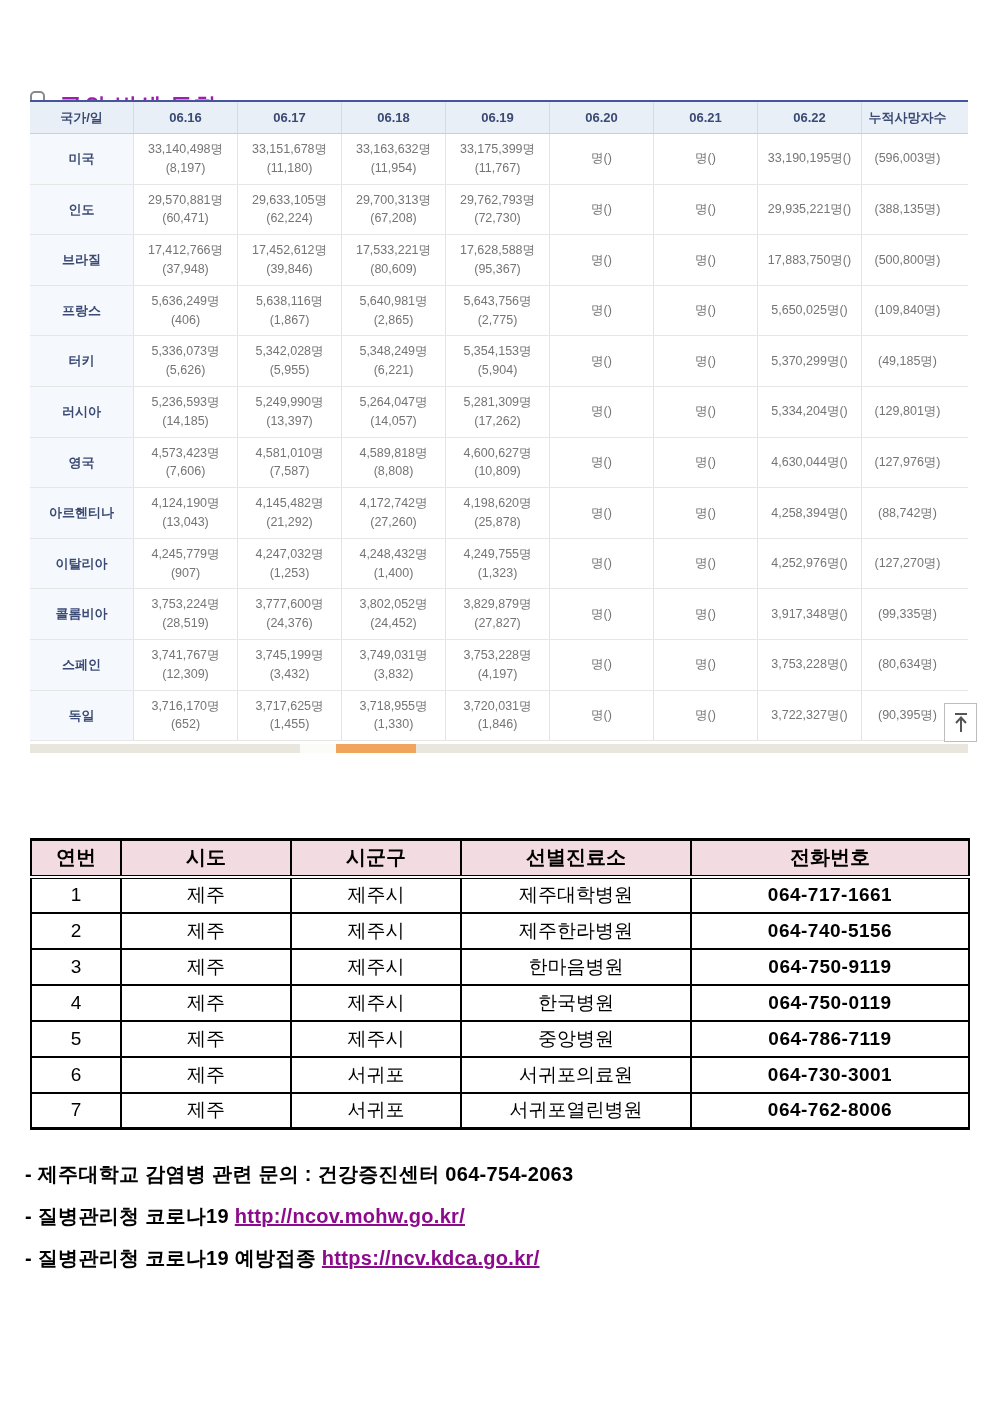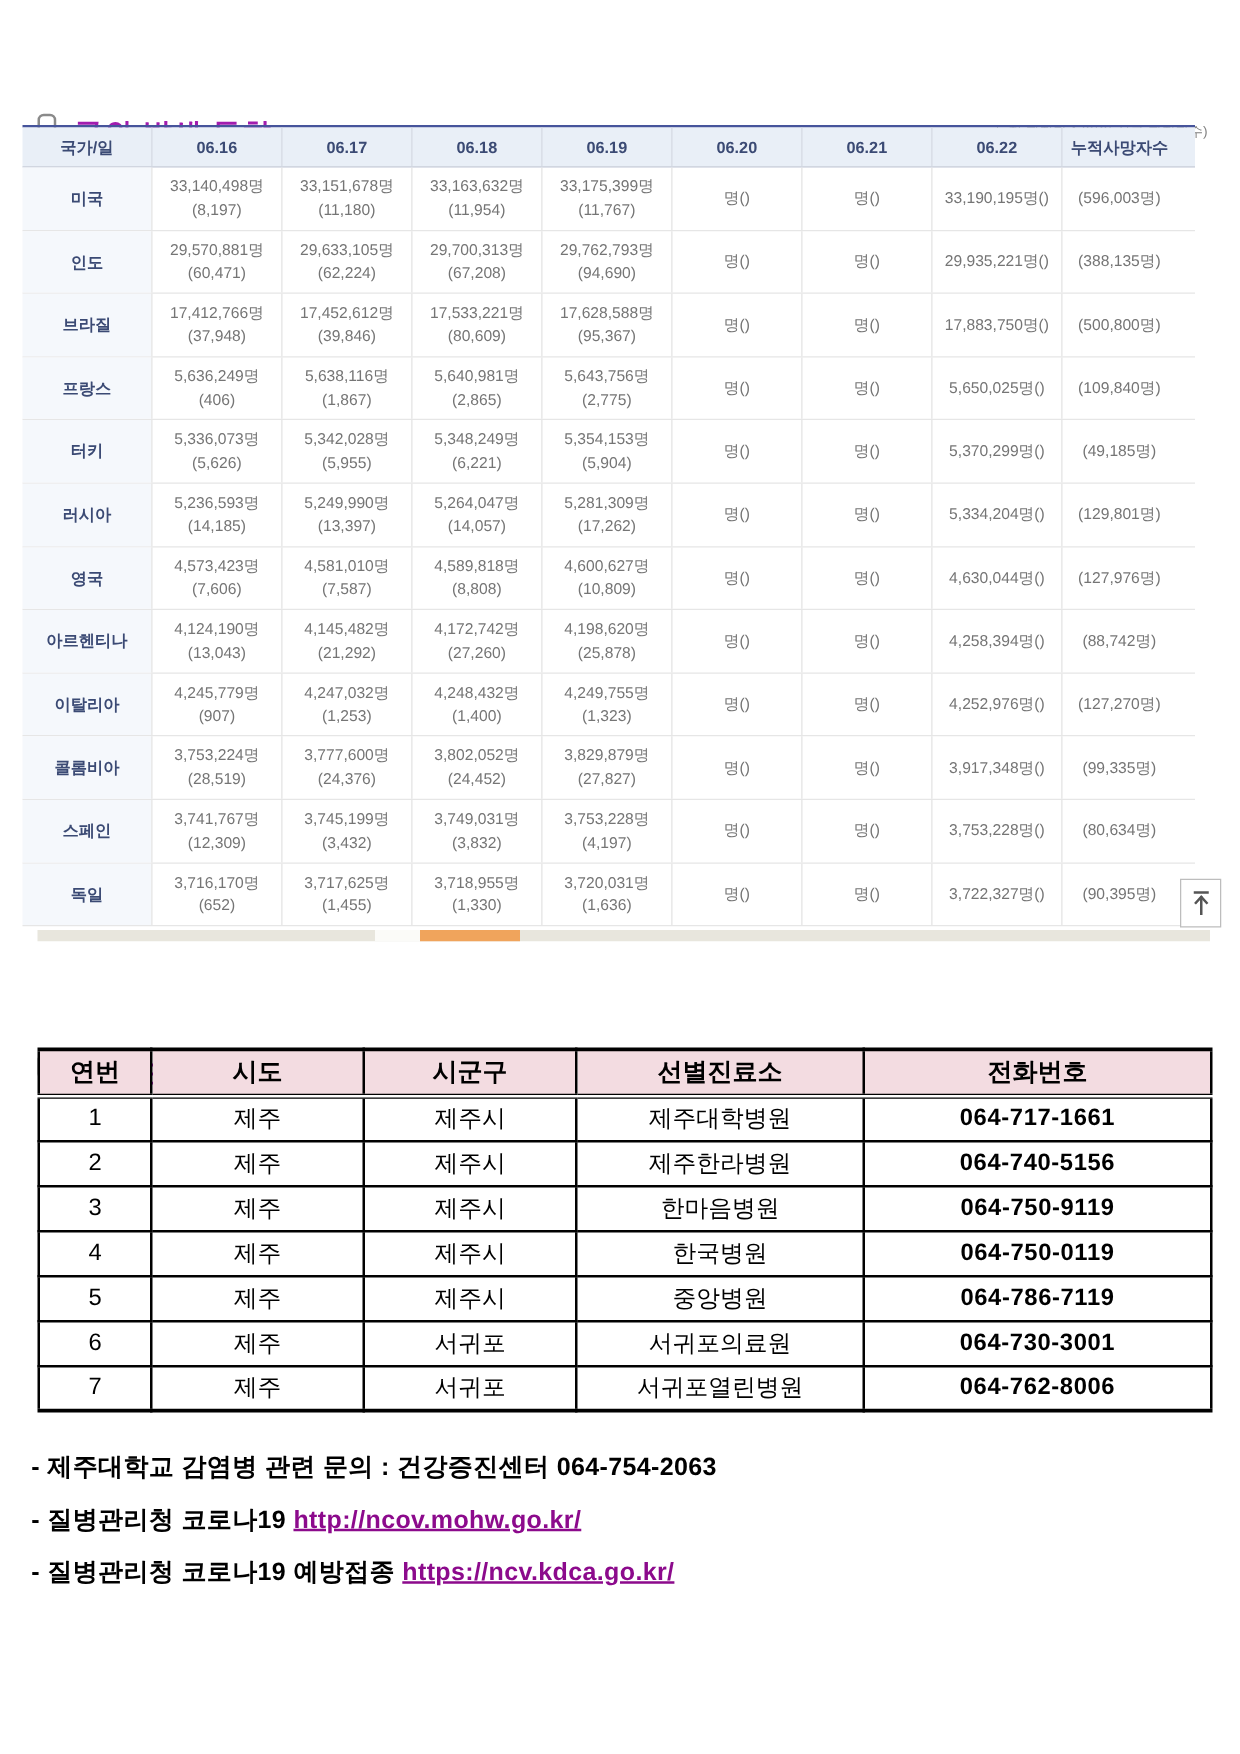--- a/index.html
+++ b/index.html
@@ -11,21 +11,21 @@
   html,body{background:#fff;}
   body{font-family:"Liberation Sans","DejaVu Sans",sans-serif;color:#000;}
   .page{position:relative;width:992px;height:1403px;background:#fff;overflow:hidden;}
 
   .sec-title{position:absolute;left:30px;font-size:23px;font-weight:bold;letter-spacing:1px;color:#a21caf;display:flex;margin-top:48px;}
   .chk{display:inline-block;width:15px;height:21px;border:2px solid #8a8a8a;border-radius:5px;margin-right:14px;background:#fff;}
 
   .note{position:absolute;right:26px;top:98px;font-size:11px;color:#818181;}
 
   
-  .t1{position:absolute;left:18px;top:100px;width:938px;border-top:2px solid var(--table1-border-top);}
+  .t1{position:absolute;left:30px;top:100px;width:938px;border-top:2px solid var(--table1-border-top);}
   .t1row{display:flex;width:100%;border-bottom:1px solid #e6e6e6;height:50.6px;}
   .t1head{height:32px;background:var(--table1-header-bg);border-bottom:1px solid #c9ced9;}
   .t1c{display:flex;flex-direction:column;justify-content:center;align-items:center;text-align:center;border-left:1px solid #e3e3e3;line-height:1.5;}
   .t1head .t1c{border-left:1px solid #d5dae4;}
   .t1c.c0{border-left:none;width:103px;}
   .t1c.c1,.t1c.c2,.t1c.c3,.t1c.c4,.t1c.c5,.t1c.c6,.t1c.c7{width:104px;}
   .t1c.c8{width:92px;}
   .t1head .t1c{font-size:13px;font-weight:bold;color:var(--table1-header-text);}
   .t1c.country{background:var(--table1-country-bg);font-size:13px;font-weight:bold;color:var(--table1-header-text);}
   .t1c.d{font-size:12.5px;color:var(--table1-data-text);}
@@ -116,21 +116,21 @@
           <div class="t1c d c2">
             <div>29,633,105명</div>
             <div>(62,224)</div>
           </div>
           <div class="t1c d c3">
             <div>29,700,313명</div>
             <div>(67,208)</div>
           </div>
           <div class="t1c d c4">
             <div>29,762,793명</div>
-            <div>(94,690)</div>
+            <div>(72,730)</div>
           </div>
           <div class="t1c d c5">
             <div>명()</div>
           </div>
           <div class="t1c d c6">
             <div>명()</div>
           </div>
           <div class="t1c d c7">
             <div>29,935,221명()</div>
           </div>
@@ -426,21 +426,21 @@
           <div class="t1c d c2">
             <div>3,717,625명</div>
             <div>(1,455)</div>
           </div>
           <div class="t1c d c3">
             <div>3,718,955명</div>
             <div>(1,330)</div>
           </div>
           <div class="t1c d c4">
             <div>3,720,031명</div>
-            <div>(1,636)</div>
+            <div>(1,846)</div>
           </div>
           <div class="t1c d c5">
             <div>명()</div>
           </div>
           <div class="t1c d c6">
             <div>명()</div>
           </div>
           <div class="t1c d c7">
             <div>3,722,327명()</div>
           </div>

